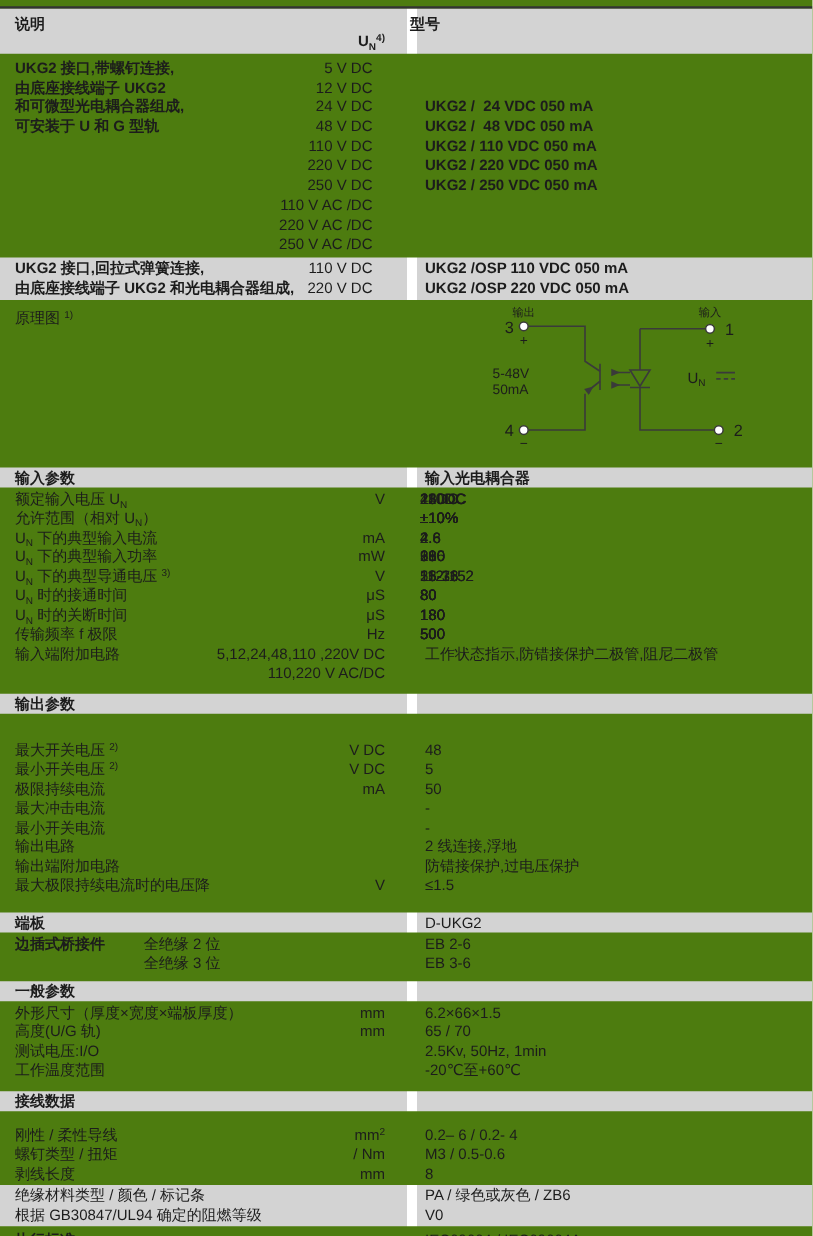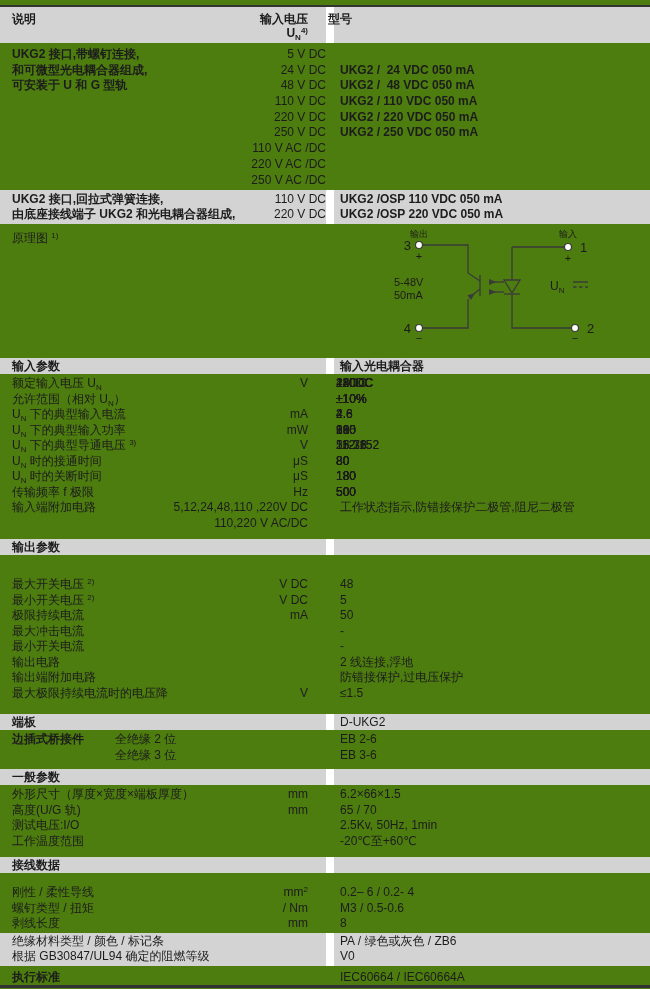--- a/index.html
+++ b/index.html
@@ -16,21 +16,21 @@
   .header .h-desc{position:absolute;left:12px;top:4px;font-weight:bold;}
   .header .h-volt{position:absolute;left:0;top:4px;width:308px;text-align:right;font-weight:bold;}
   .header .h-un{position:absolute;left:0;top:19px;width:308px;text-align:right;font-weight:bold;}
   .header .h-model{position:absolute;left:328px;top:4px;font-weight:bold;}
   .introrows{padding-top:4px;}
   .row{position:relative;height:15.7px;line-height:15.7px;}
   .trow{position:relative;height:15.5px;line-height:15.5px;}
   .c1{position:absolute;left:12px;white-space:pre;}
   .c1a{position:absolute;left:0;width:108px;text-align:right;white-space:pre;}
   .c1b{position:absolute;left:115px;white-space:pre;}
-  .mid{position:absolute;left:0;width:298px;text-align:right;white-space:pre;padding-left:28px;}
+  .mid{position:absolute;left:0;width:298px;text-align:right;white-space:pre;}
   .unit{position:absolute;left:0;width:308px;text-align:right;white-space:pre;}
   .val{position:absolute;left:340px;white-space:pre;}
   .vals{position:absolute;left:336px;top:0;bottom:0;width:314px;}
   .vals span{position:absolute;white-space:nowrap;}
   .v0{left:0}.v1{left:57}.v2{left:115}.v3{left:177}.v4{left:243}
   .b{font-weight:bold;}
   .ospband{margin-top:2px;padding-top:1.5px;height:32.5px;}
   .bar{position:relative;height:16px;line-height:16px;font-weight:bold;}
   .bar .t1{position:absolute;left:12px;}
   .bar .t2{position:absolute;left:340px;}
@@ -59,29 +59,33 @@
 </style>
 </head>
 <body>
 
 <div class="page">
 
   <div class="topline"></div>
 
   <div class="header splitbg">
     <span class="h-desc">说明</span>
-    <span class="h-volt">输入电压</span>
     <span class="h-un">U<sub>N</sub><sup>4)</sup></span>
     <span class="h-model">型号</span>
   </div>
 
   <div class="introrows">
     <div class="row">
         <span class="c1 b">UKG2 接口,带螺钉连接,</span>
         <span class="mid">5 V DC</span>
+        <span class="val b"></span>
+      </div>
+    <div class="row">
+        <span class="c1 b">由底座接线端子 UKG2</span>
+        <span class="mid">12 V DC</span>
         <span class="val b"></span>
       </div>
     <div class="row">
         <span class="c1 b">和可微型光电耦合器组成,</span>
         <span class="mid">24 V DC</span>
         <span class="val b">UKG2 /  24 VDC 050 mA</span>
       </div>
     <div class="row">
         <span class="c1 b">可安装于 U 和 G 型轨</span>
         <span class="mid">48 V DC</span>

